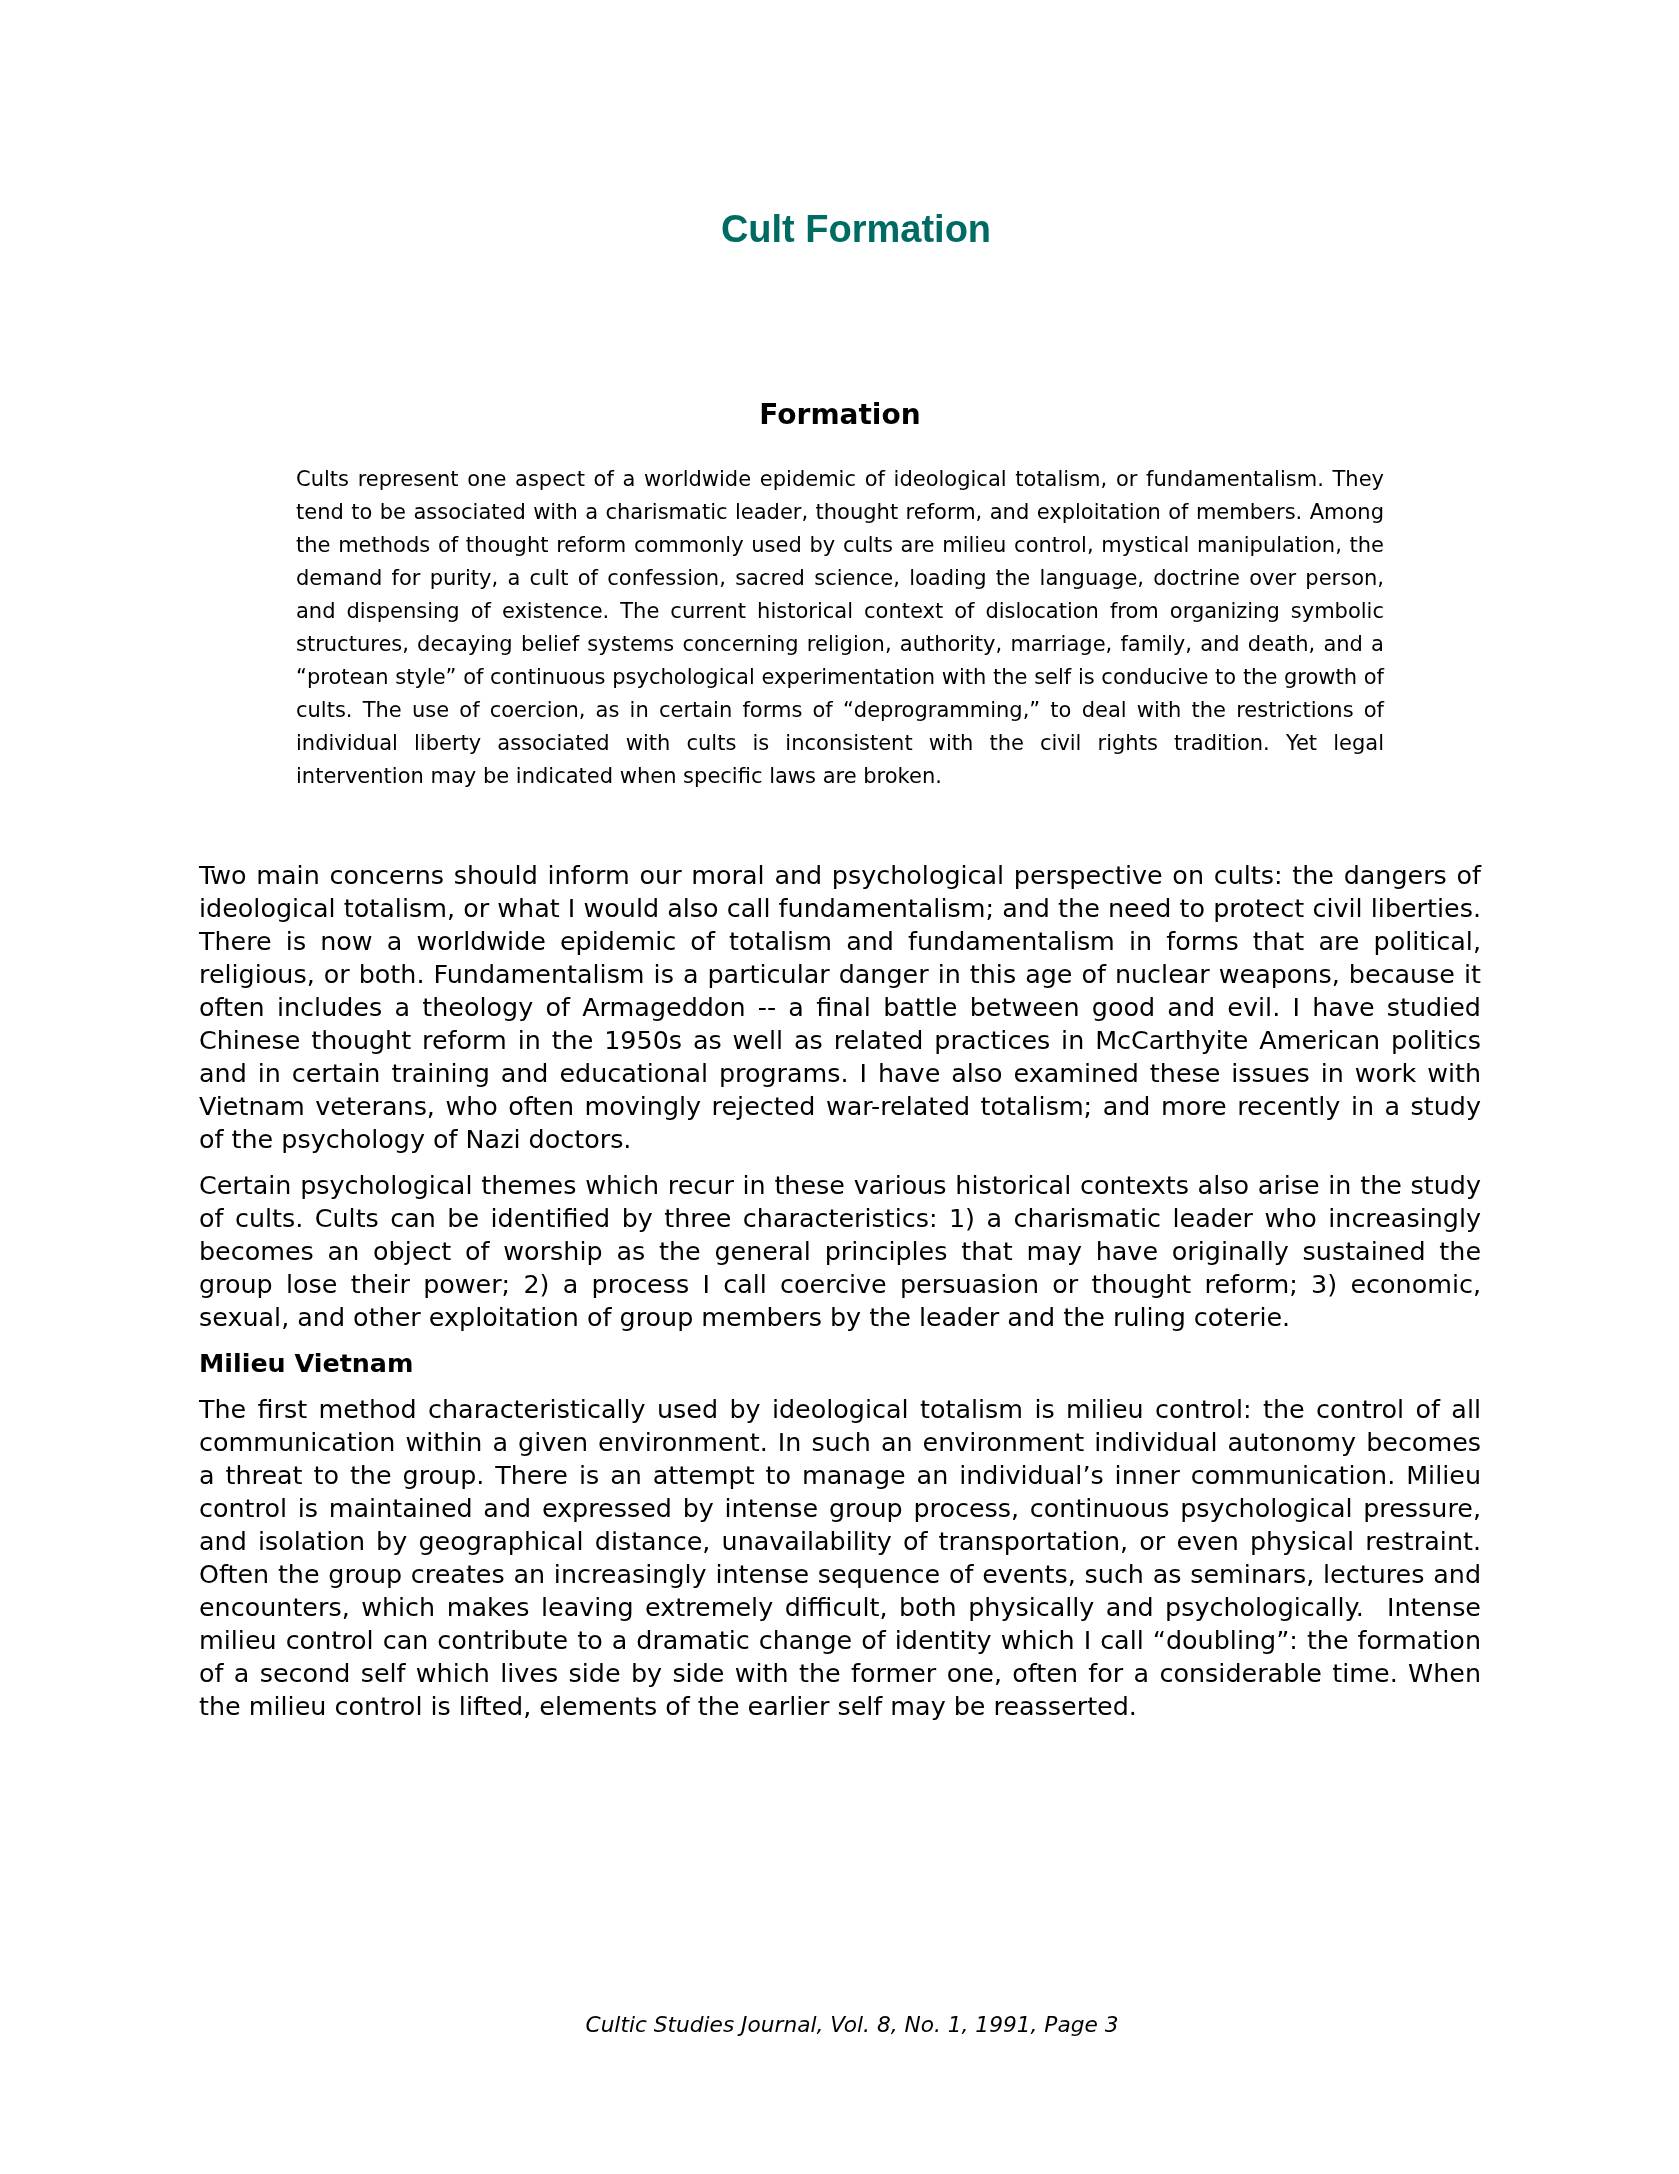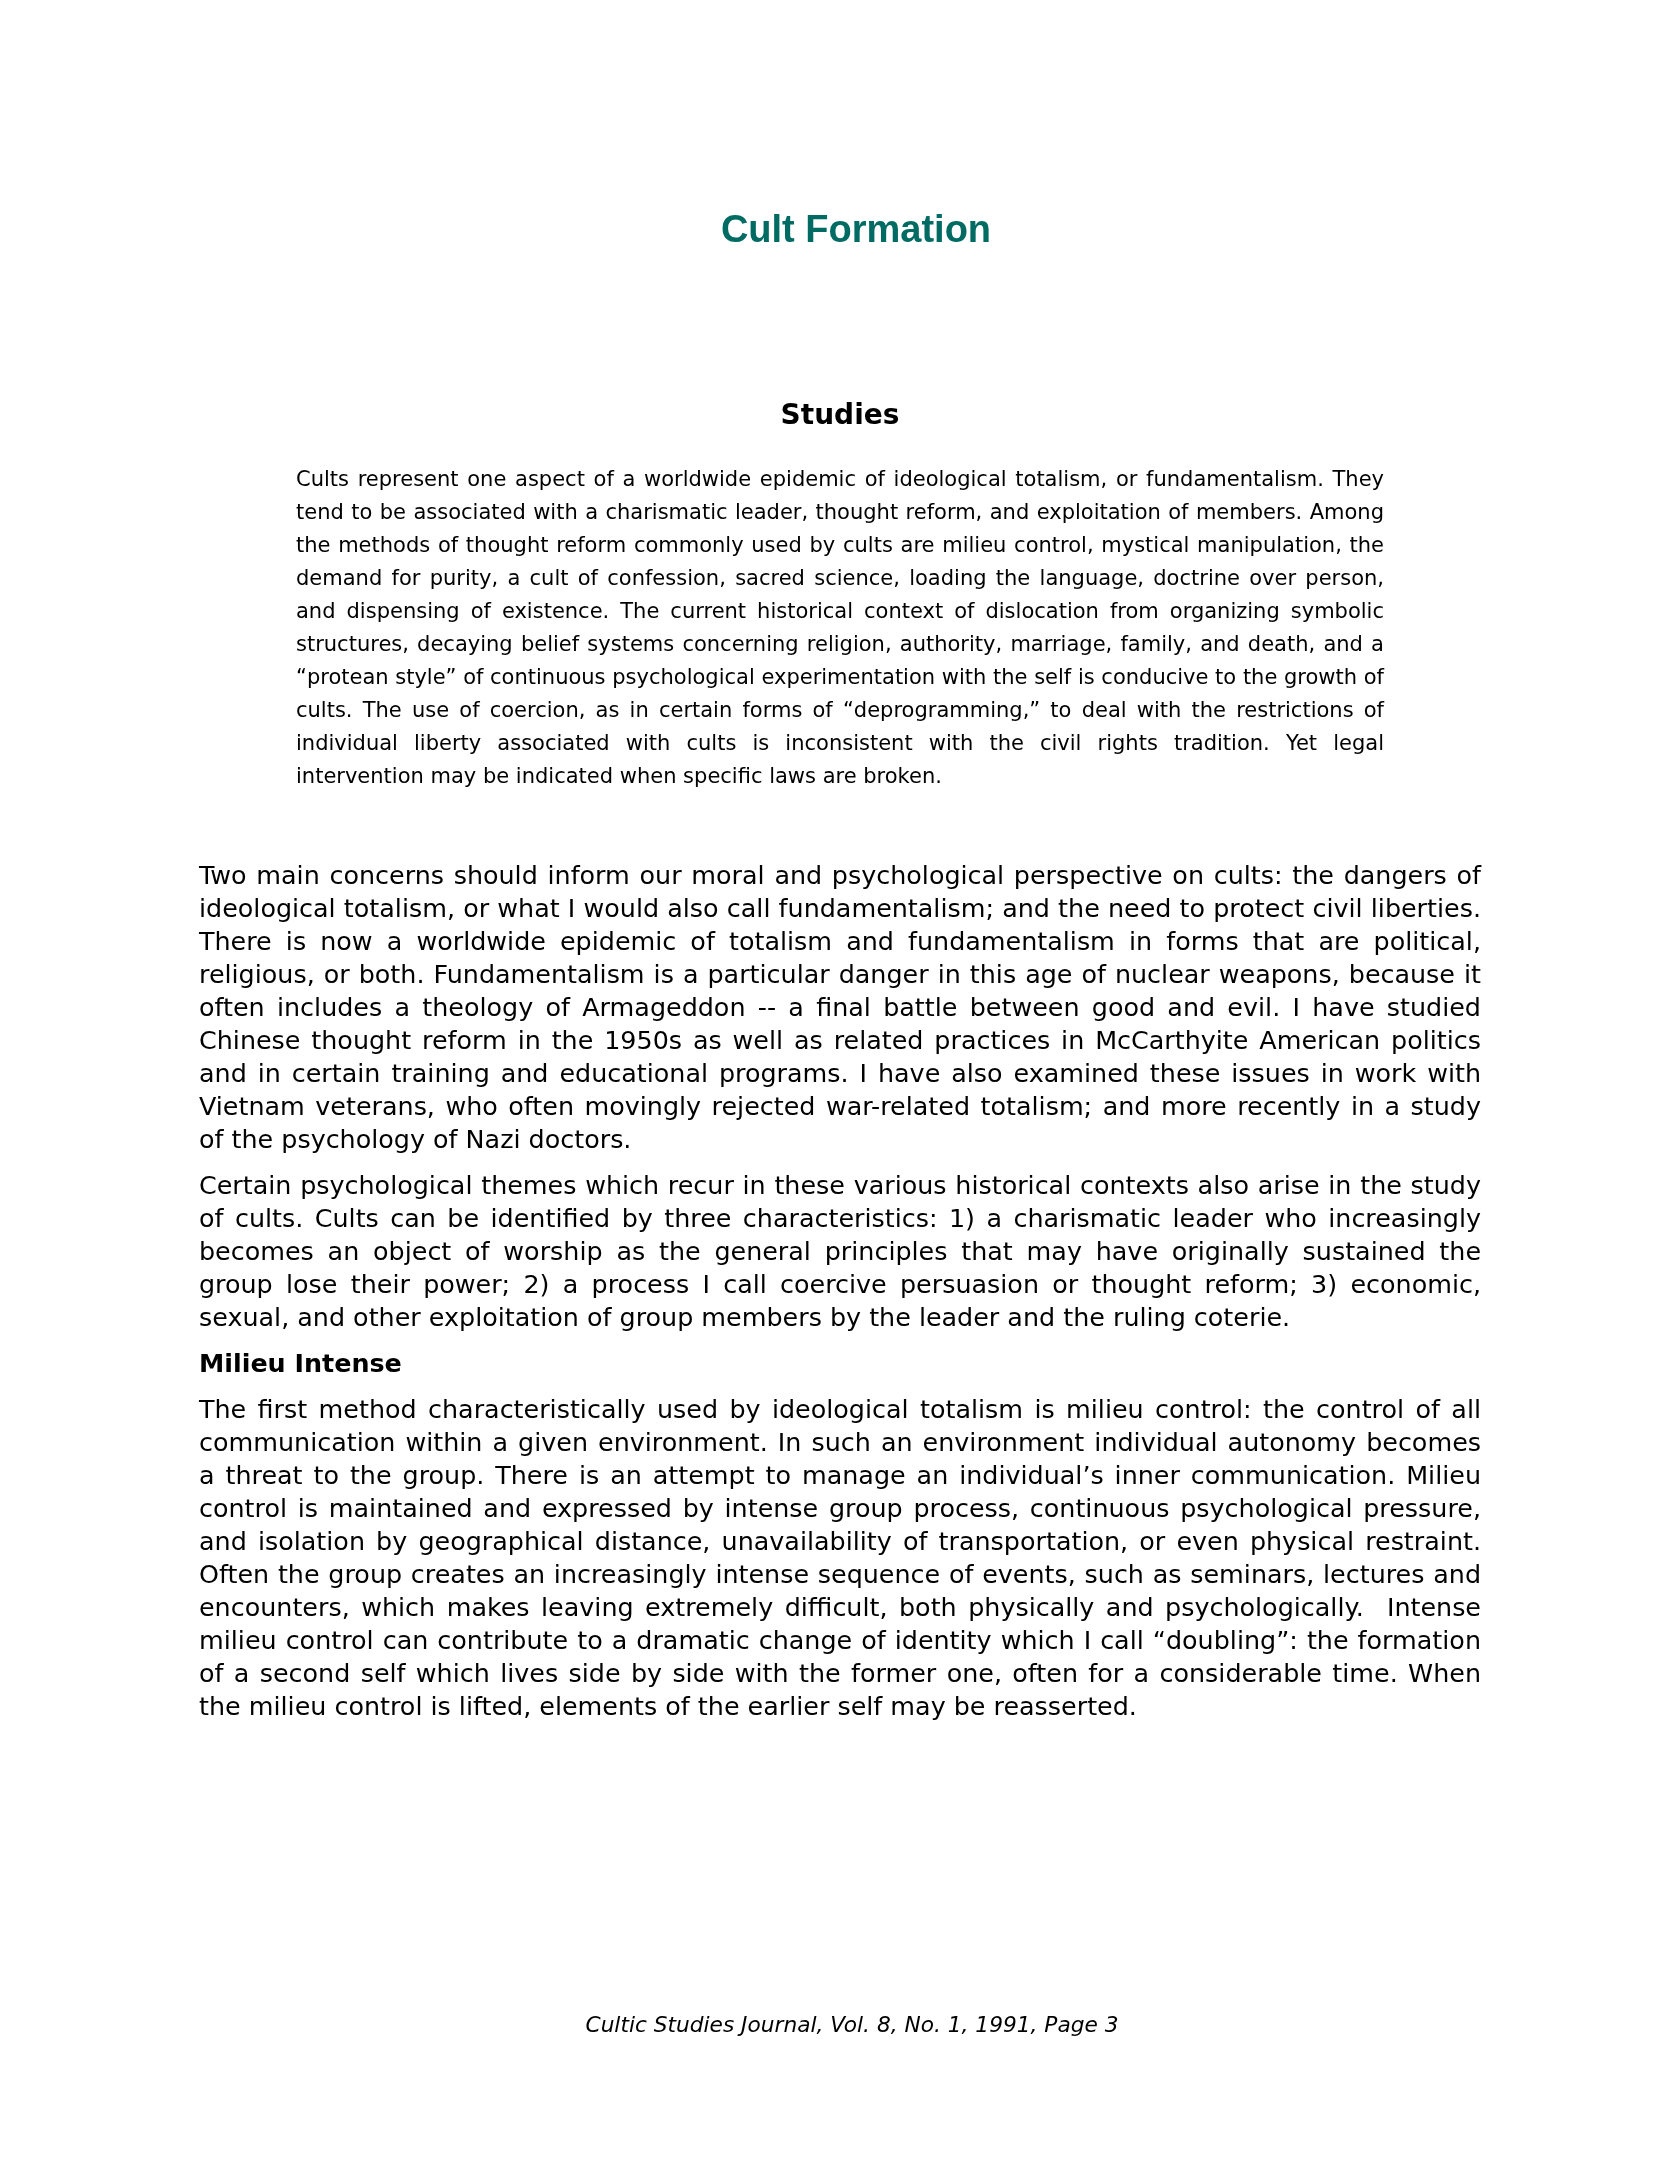--- a/index.html
+++ b/index.html
@@ -36,25 +36,25 @@
   .footer {
     position: absolute; left: 0; width: 1680px; top: 2011px; text-align: center;
     font-family: "DejaVu Sans", sans-serif; font-style: italic; font-size: 21.7px; line-height: 28px; padding-left: 12px;
   }
 </style>
 </head>
 <body>
 
 <div class="page">
   <h1 class="title" style="color: rgb(0, 107, 99);">Cult Formation</h1>
-  <h2 class="abstract-heading">Studies</h2>
+  <h2 class="abstract-heading">Formation</h2>
   <p class="abstract">Cults represent one aspect of a worldwide epidemic of ideological totalism, or fundamentalism. They tend to be associated with a charismatic leader, thought reform, and exploitation of members. Among the methods of thought reform commonly used by cults are milieu control, mystical manipulation, the demand for purity, a cult of confession, sacred science, loading the language, doctrine over person, and dispensing of existence. The current historical context of dislocation from organizing symbolic structures, decaying belief systems concerning religion, authority, marriage, family, and death, and a “protean style” of continuous psychological experimentation with the self is conducive to the growth of cults. The use of coercion, as in certain forms of “deprogramming,” to deal with the restrictions of individual liberty associated with cults is inconsistent with the civil rights tradition. Yet legal intervention may be indicated when specific laws are broken.</p>
 
   <div class="body">
     <p>Two main concerns should inform our moral and psychological perspective on cults: the dangers of ideological totalism, or what I would also call fundamentalism; and the need to protect civil liberties. There is now a worldwide epidemic of totalism and fundamentalism in forms that are political, religious, or both. Fundamentalism is a particular danger in this age of nuclear weapons, because it often includes a theology of Armageddon -- a final battle between good and evil. I have studied Chinese thought reform in the 1950s as well as related practices in McCarthyite American politics and in certain training and educational programs. I have also examined these issues in work with Vietnam veterans, who often movingly rejected war-related totalism; and more recently in a study of the psychology of Nazi doctors.</p>
     <p>Certain psychological themes which recur in these various historical contexts also arise in the study of cults. Cults can be identified by three characteristics: 1) a charismatic leader who increasingly becomes an object of worship as the general principles that may have originally sustained the group lose their power; 2) a process I call coercive persuasion or thought reform; 3) economic, sexual, and other exploitation of group members by the leader and the ruling coterie.</p>
-    <h2>Milieu Intense</h2>
+    <h2>Milieu Vietnam</h2>
     <p>The first method characteristically used by ideological totalism is milieu control: the control of all communication within a given environment. In such an environment individual autonomy becomes a threat to the group. There is an attempt to manage an individual’s inner communication. Milieu control is maintained and expressed by intense group process, continuous psychological pressure, and isolation by geographical distance, unavailability of transportation, or even physical restraint. Often the group creates an increasingly intense sequence of events, such as seminars, lectures and encounters, which makes leaving extremely difficult, both physically and psychologically.&nbsp; Intense milieu control can contribute to a dramatic change of identity which I call “doubling”: the formation of a second self which lives side by side with the former one, often for a considerable time. When the milieu control is lifted, elements of the earlier self may be reasserted.</p>
   </div>
 
   <div class="footer">Cultic Studies Journal, Vol. 8, No. 1, 1991, Page 3</div>
 </div>
 
 
 </body></html>

